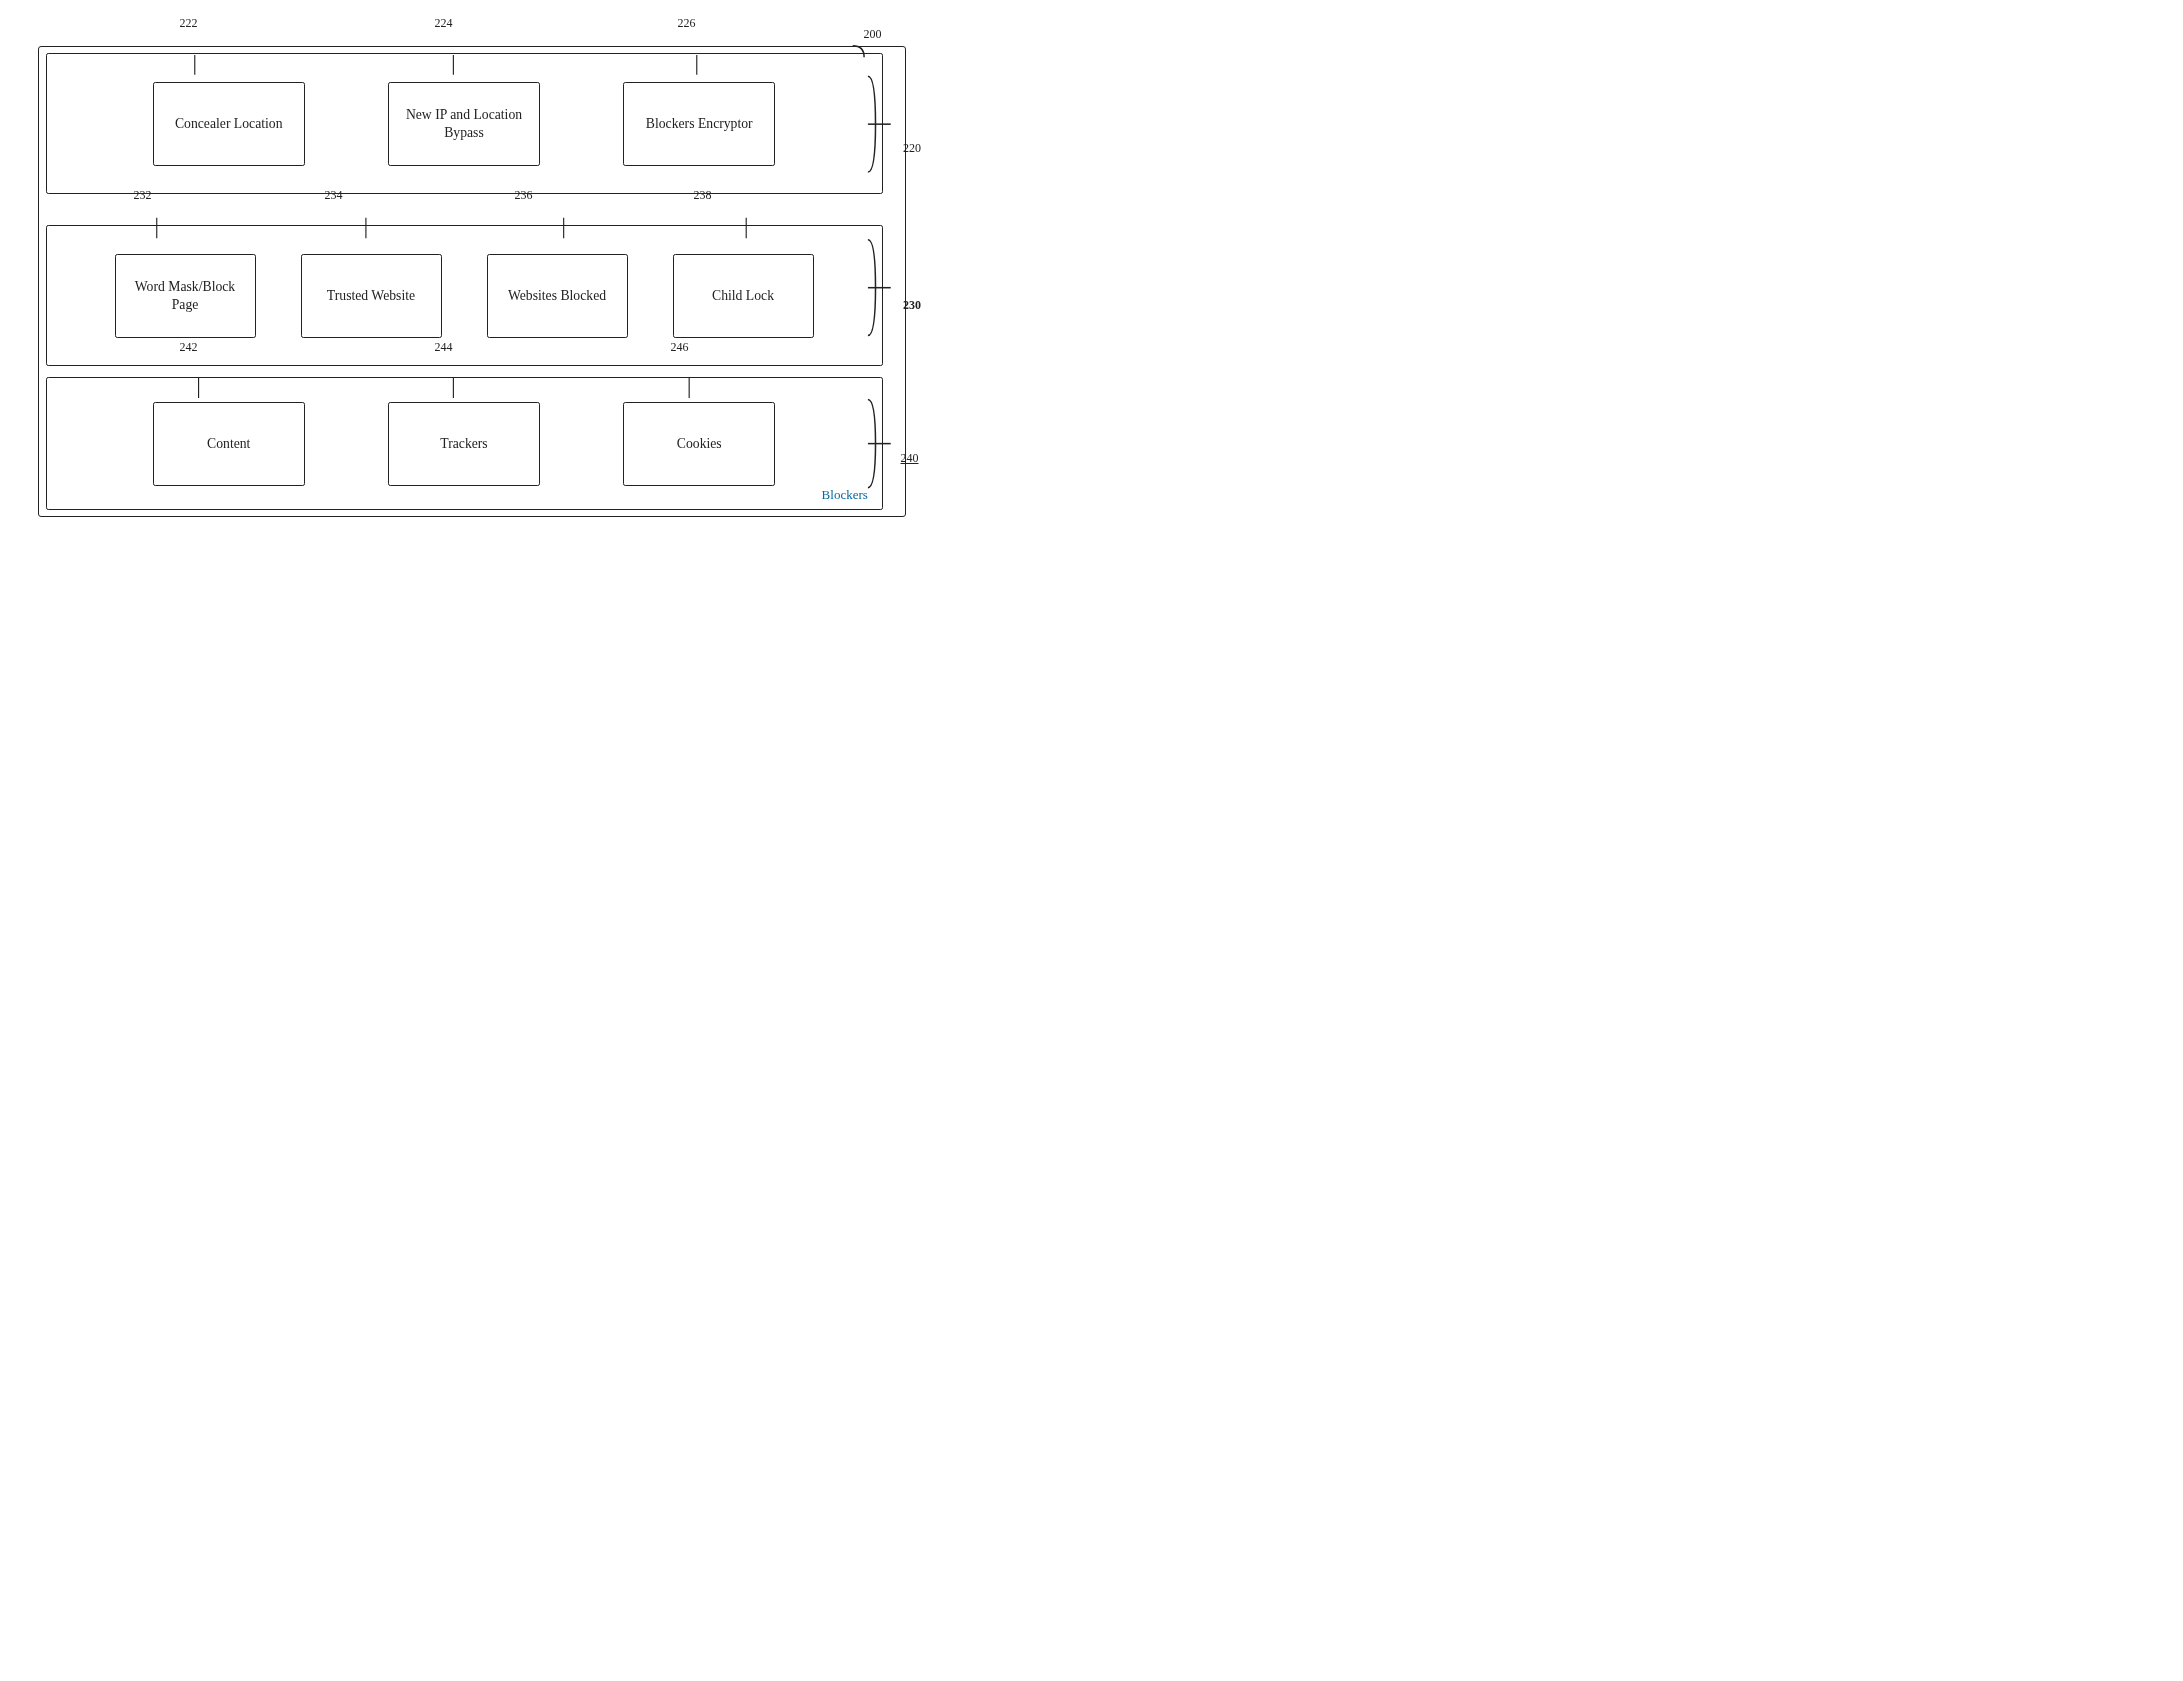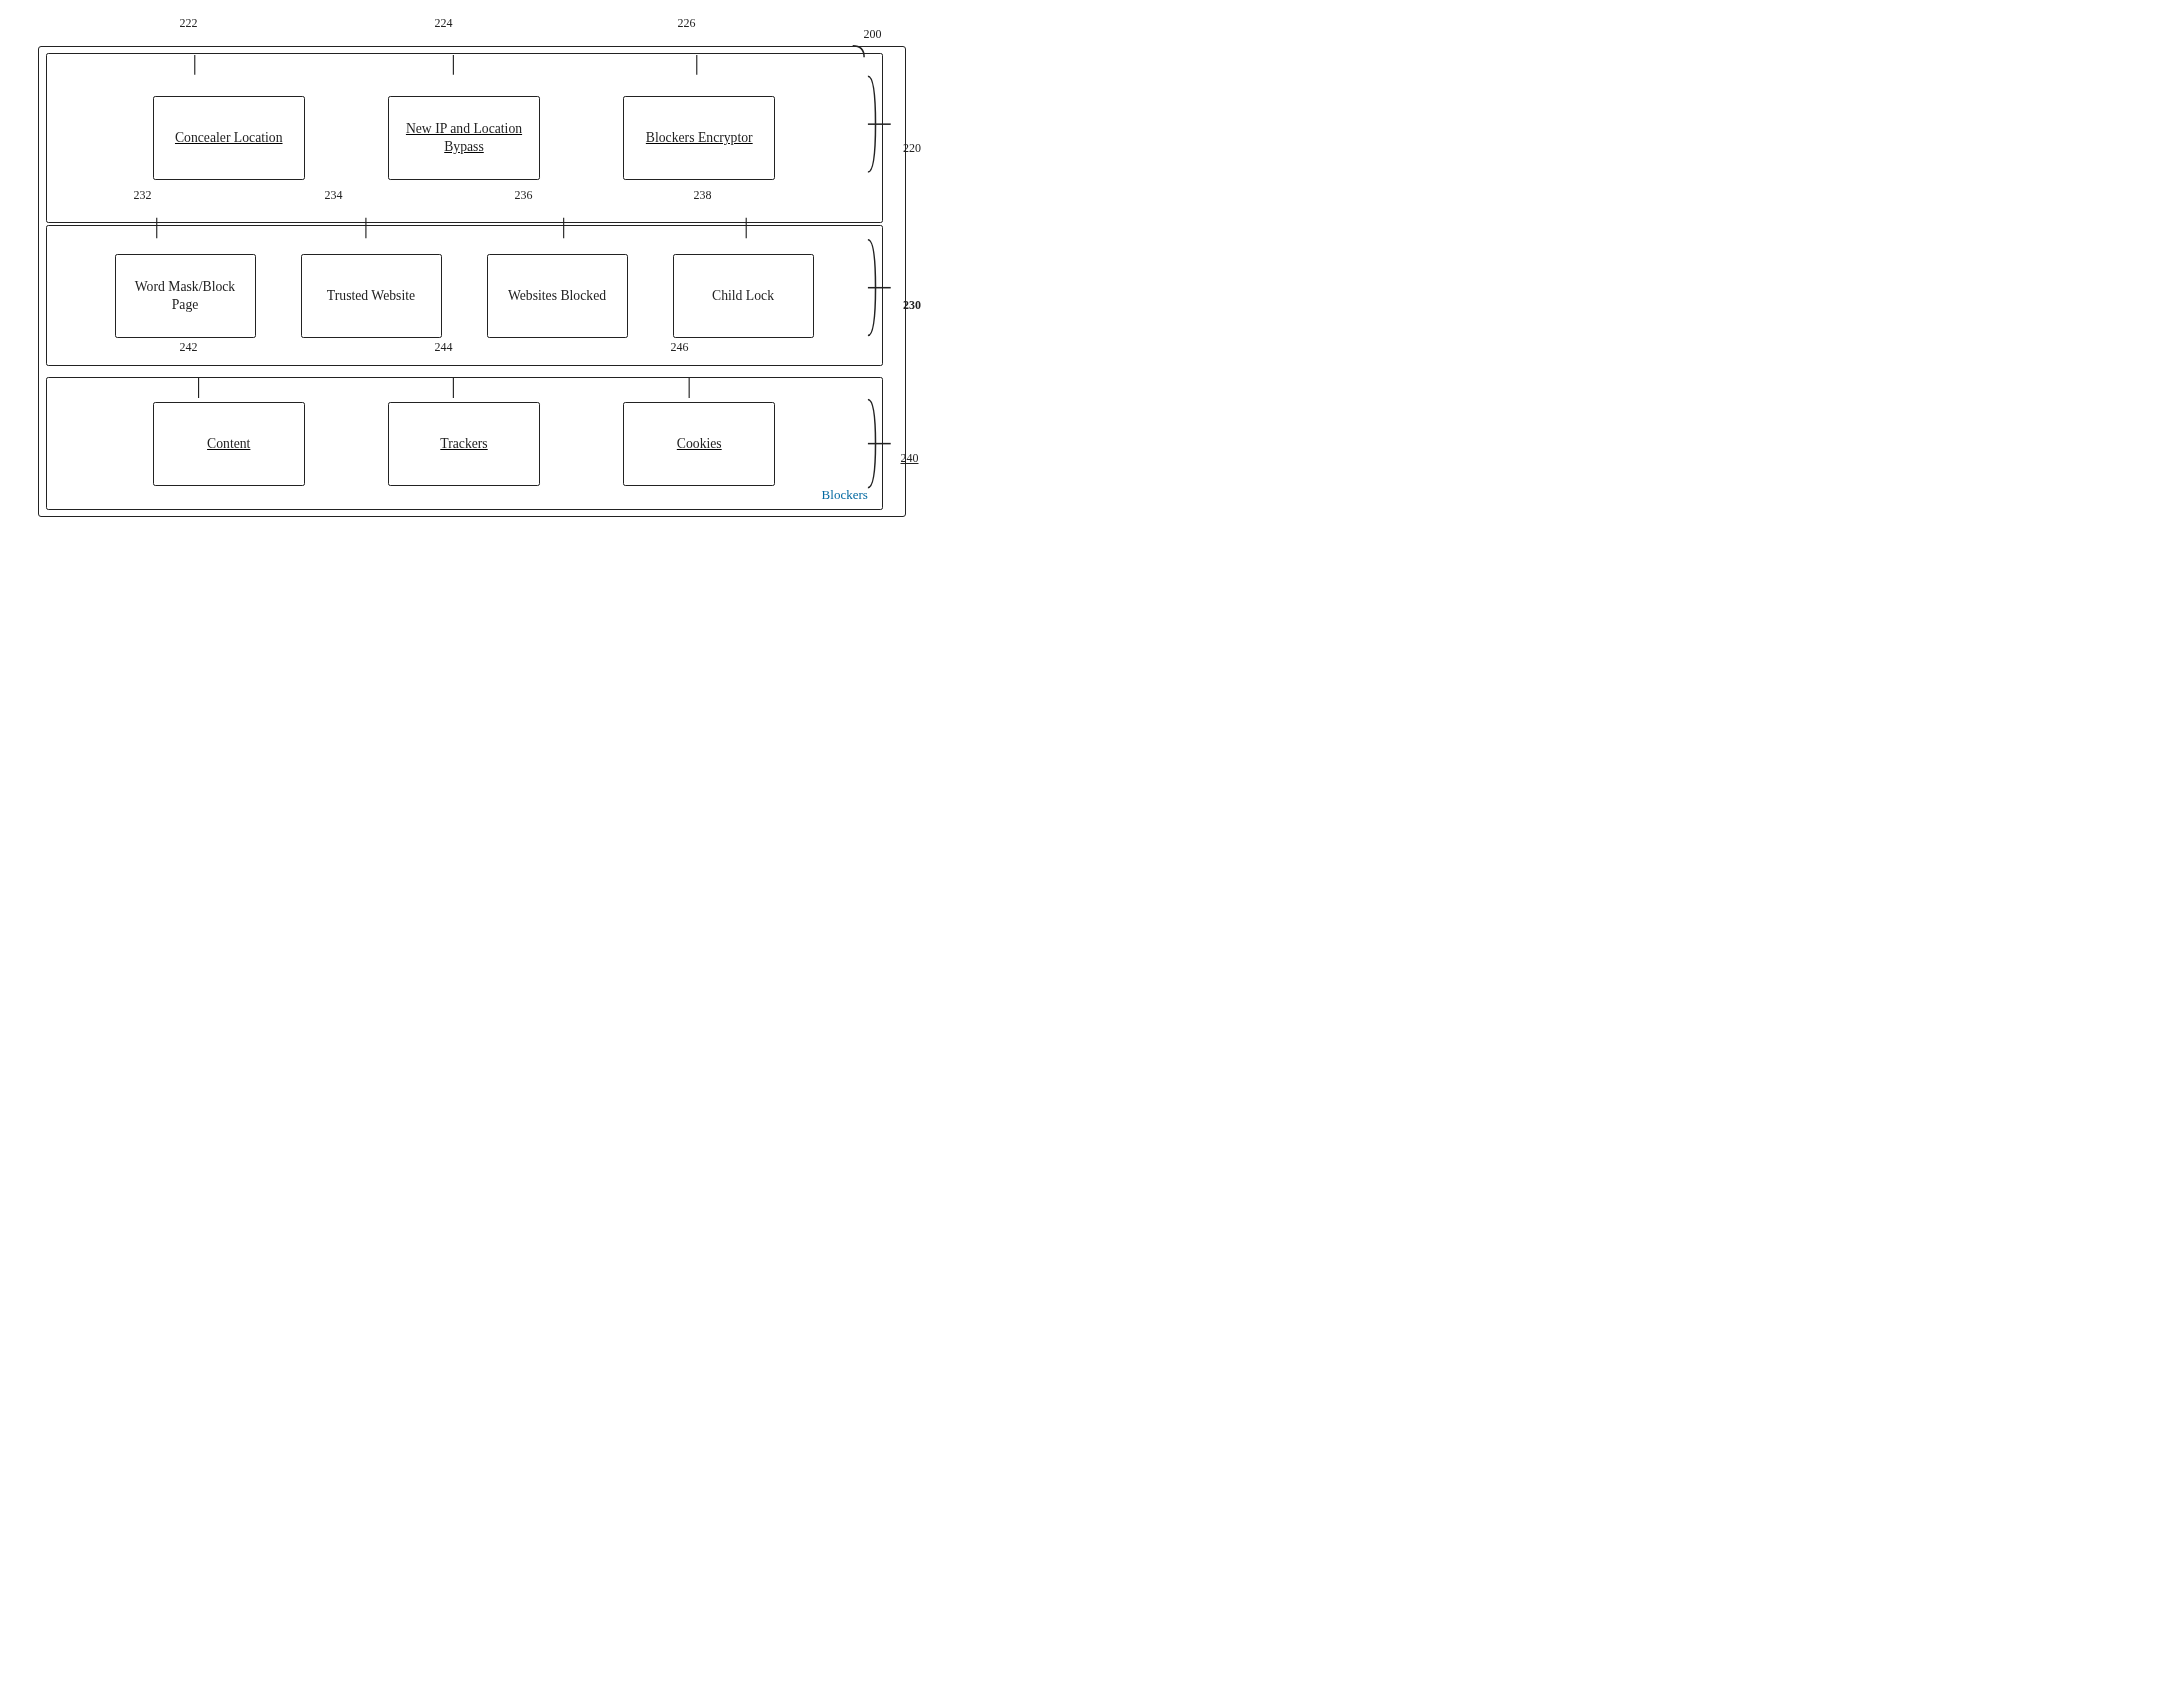--- a/index.html
+++ b/index.html
@@ -30,24 +30,23 @@
       border: 1.5px solid #222;
       border-radius: 3px;
     }
 
     
     .row-220 {
       position: absolute;
       top: 30px;
       left: 15px;
       right: 46px;
-      height: 170px;
-      border: 1.5px solid #222;
-      border-radius: 2.3px;
-      text-decoration: underline;
+      height: 141px;
+      border: 1.5px solid #222;
+      border-radius: 2.3px;
     }
 
     .row-230 {
       position: absolute;
       top: 194px;
       left: 15px;
       right: 46px;
       height: 141px;
       border: 1.5px solid #222;
       border-radius: 2.3px;
@@ -55,21 +54,20 @@
     }
 
     .row-240 {
       position: absolute;
       top: 354px;
       left: 15px;
       right: 46px;
       height: 133px;
       border: 1.5px solid #222;
       border-radius: 2.3px;
-      text-decoration: underline;
     }
 
     
     .row-inner {
       display: flex;
       align-items: center;
       justify-content: space-evenly;
       height: 100%;
       padding: 15px 23px;
     }

